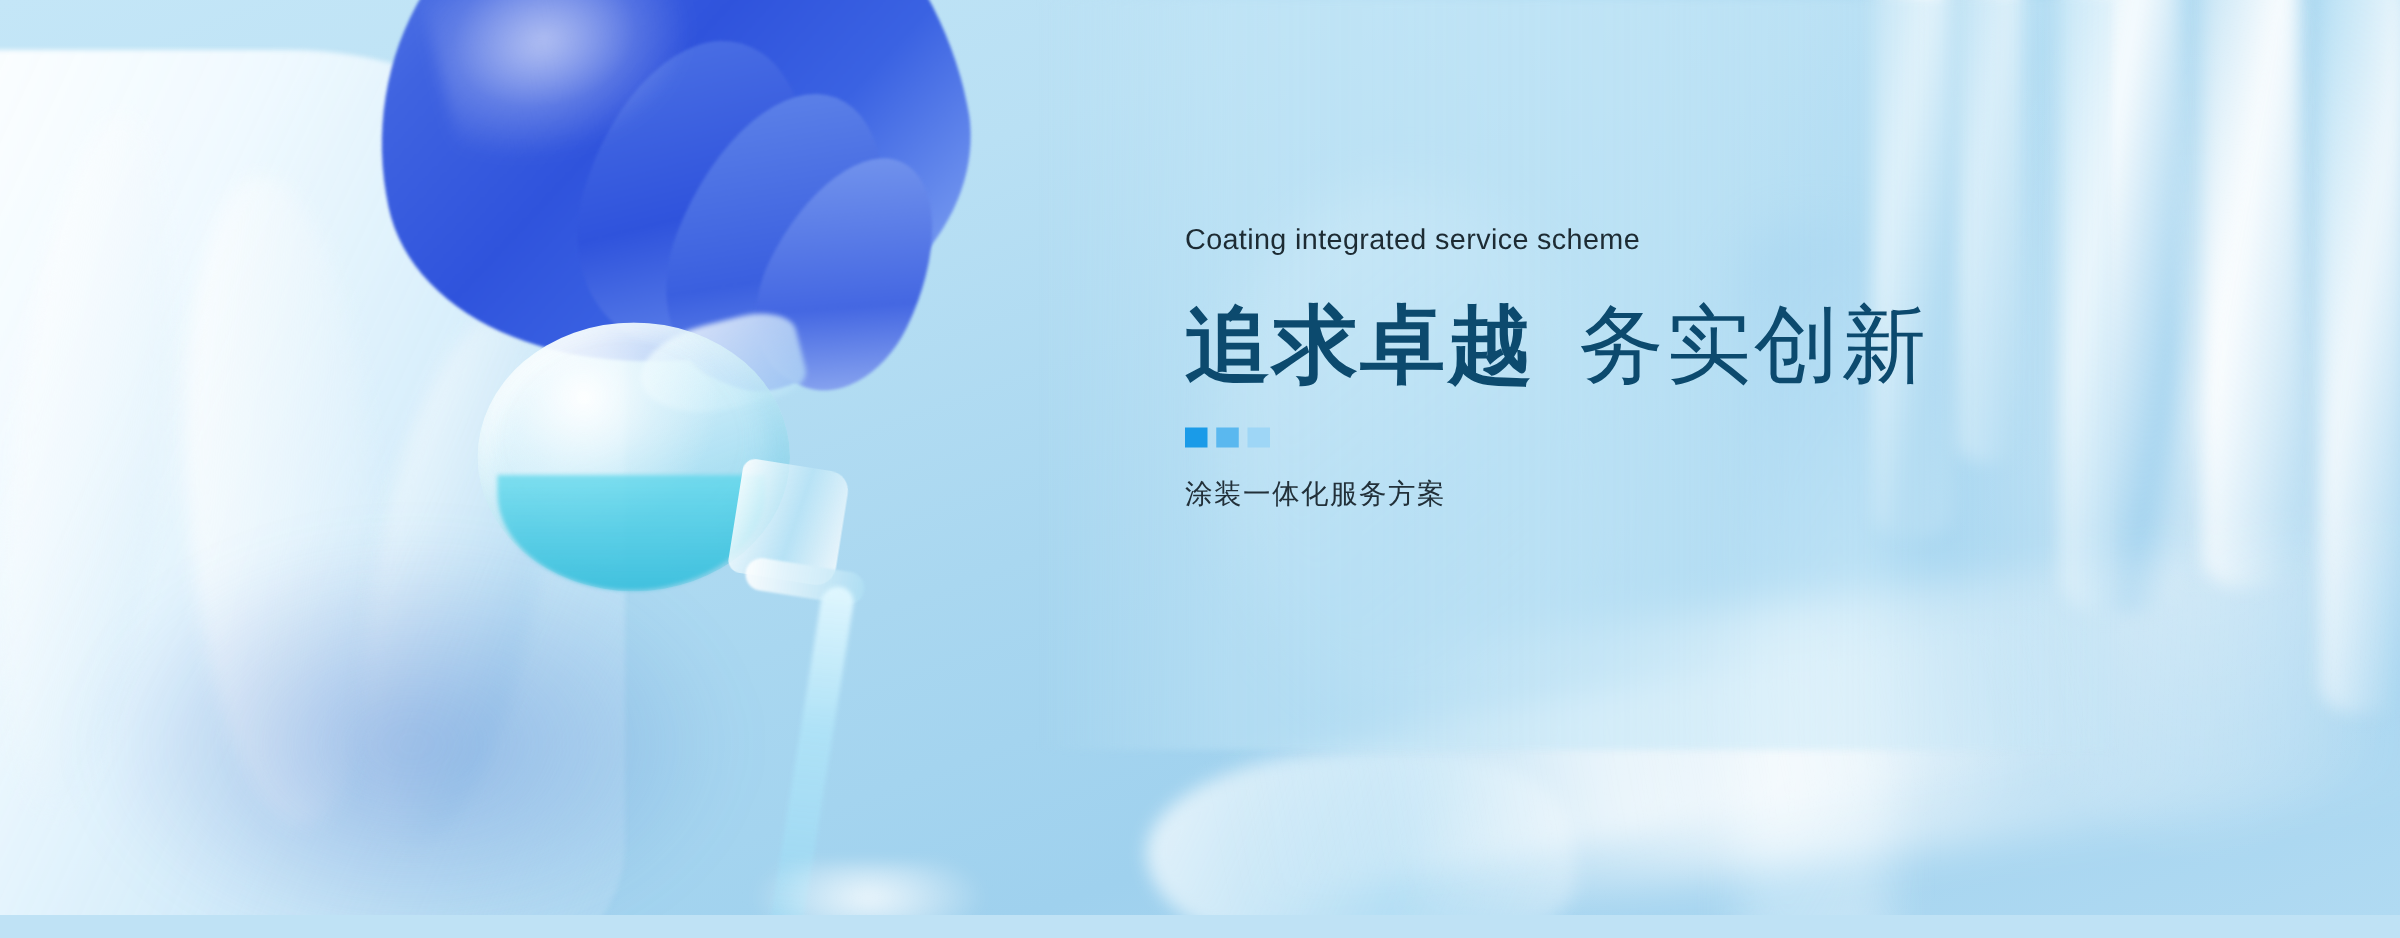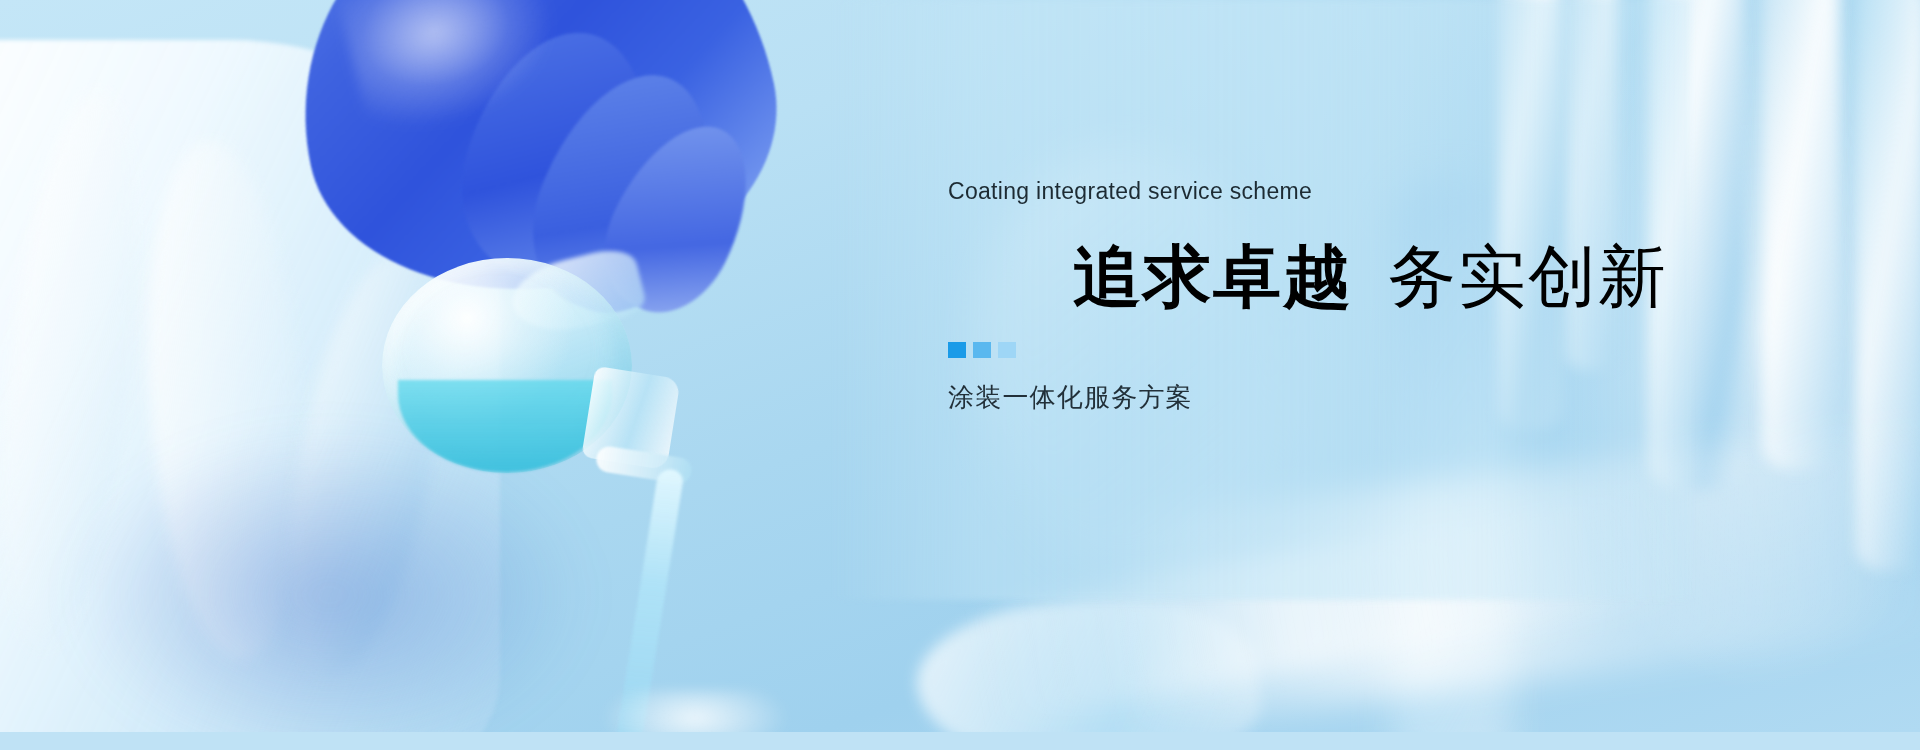--- a/index.html
+++ b/index.html
@@ -190,23 +190,22 @@
     font-size:23px;
     line-height:1.2;
     color:#1d2b33;
     letter-spacing:.3px;
     font-weight:400;
     white-space:nowrap;
   }
   .headline {
     margin-top:30px;
     white-space:nowrap;
-    color:#000000;
+    color:#0c4a6e;
     line-height:1.18;
-    text-align:right;
   }
   .hl-line { display:block; }
   .hl-bold {
     font-size:68px;
     font-weight:700;
     letter-spacing:2px;
   }
   .hl-thin {
     font-size:68px;
     font-weight:300;
@@ -217,21 +216,21 @@
   .dots {
     margin-top:26px;
     display:flex;
     gap:7px;
     align-items:center;
   }
   .dot { width:18px; height:16px; display:block; }
 
   .caption {
     margin-top:22px;
-    font-size:26px;
+    font-size:22px;
     color:#223039;
     letter-spacing:1.2px;
     font-weight:400;
     white-space:nowrap;
   }
 </style>
 </head>
 <body>
 
 <div class="banner">

